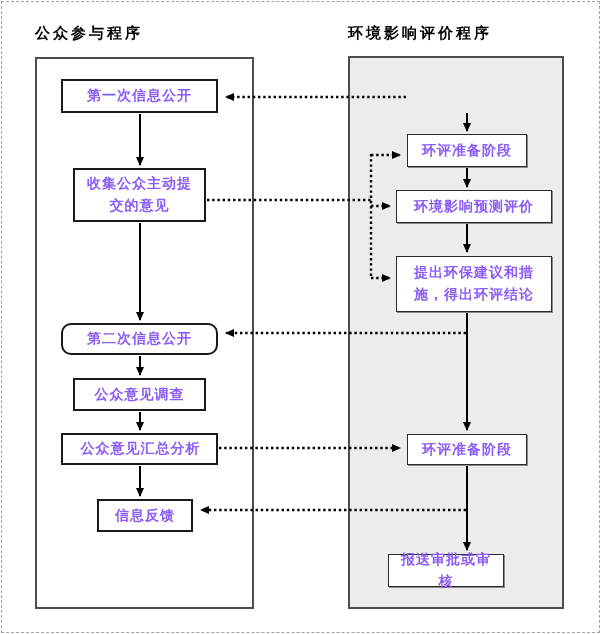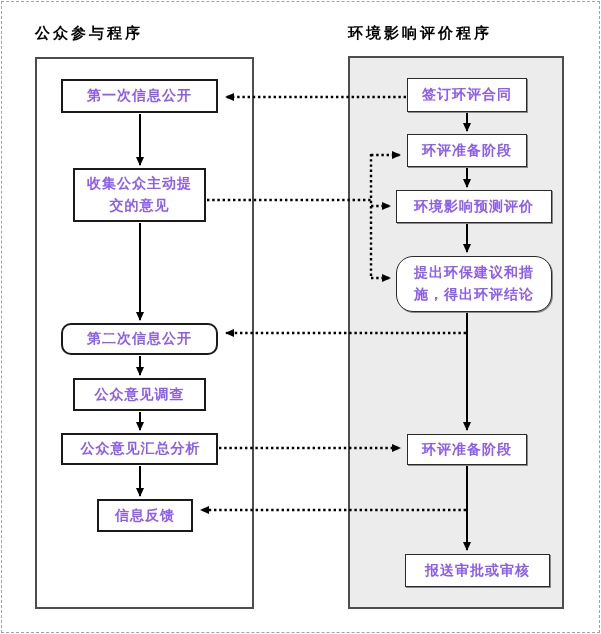--- a/index.html
+++ b/index.html
@@ -30,23 +30,23 @@
   .b-l1{left:61px;top:79px;width:157px;height:34px;}
   .b-l2{left:73px;top:168px;width:133px;height:54px;}
   .b-l3{left:61px;top:323px;width:157px;height:32px;border-radius:10px;}
   .b-l4{left:73px;top:378px;width:133px;height:33px;}
   .b-l5{left:61px;top:433px;width:157px;height:32px;padding-left:12px;}
   .b-l6{left:97px;top:499px;width:96px;height:33px;}
   
   .b-r1{left:407px;top:78px;width:120px;height:34px;}
   .b-r2{left:407px;top:134px;width:120px;height:33px;}
   .b-r3{left:396px;top:190px;width:156px;height:33px;}
-  .b-r4{left:396px;top:256px;width:156px;height:56px;border-radius:17px;}
+  .b-r4{left:396px;top:256px;width:156px;height:56px;}
   .b-r5{left:407px;top:434px;width:120px;height:31px;}
-  .b-r6{left:405px;top:554px;width:145px;height:33px;}
+  .b-r6{left:388px;top:554px;width:116px;height:33px;}
   .solid-line{stroke:#000;stroke-width:2;fill:none;}
   .dot-line{stroke:#000;stroke-width:2.4;fill:none;stroke-dasharray:2.4 2.8;}
 </style>
 </head>
 <body>
 
 <div class="canvas">
 
   <div class="page-border"></div>
 
@@ -116,20 +116,19 @@
       </g>
   </svg>
 
   <div class="fbox lt b-l1">第一次信息公开</div>
   <div class="fbox lt b-l2">收集公众主动提交的意见</div>
   <div class="fbox lt b-l3">第二次信息公开</div>
   <div class="fbox lt b-l4">公众意见调查</div>
   <div class="fbox lt b-l5">公众意见汇总分析</div>
   <div class="fbox lt b-l6">信息反馈</div>
 
-  <div class="fbox rt b-r1">签订环评合同</div>
   <div class="fbox rt b-r2">环评准备阶段</div>
   <div class="fbox rt b-r3">环境影响预测评价</div>
   <div class="fbox rt b-r4">提出环保建议和措施，得出环评结论</div>
   <div class="fbox rt b-r5">环评准备阶段</div>
   <div class="fbox rt b-r6">报送审批或审核</div>
 
 </div>
 
 </body></html>

